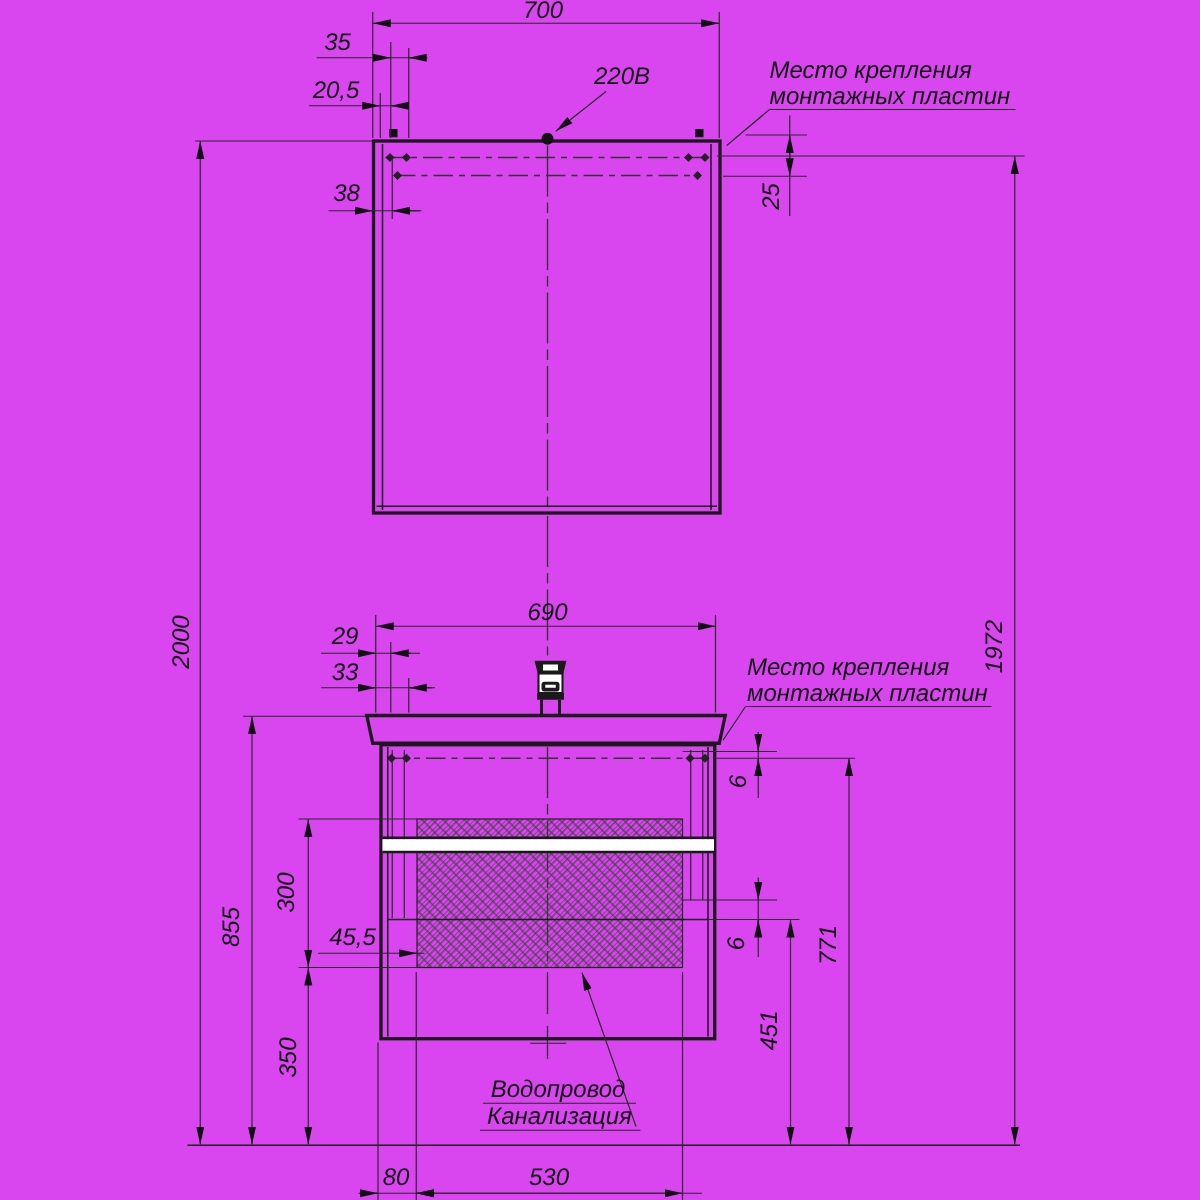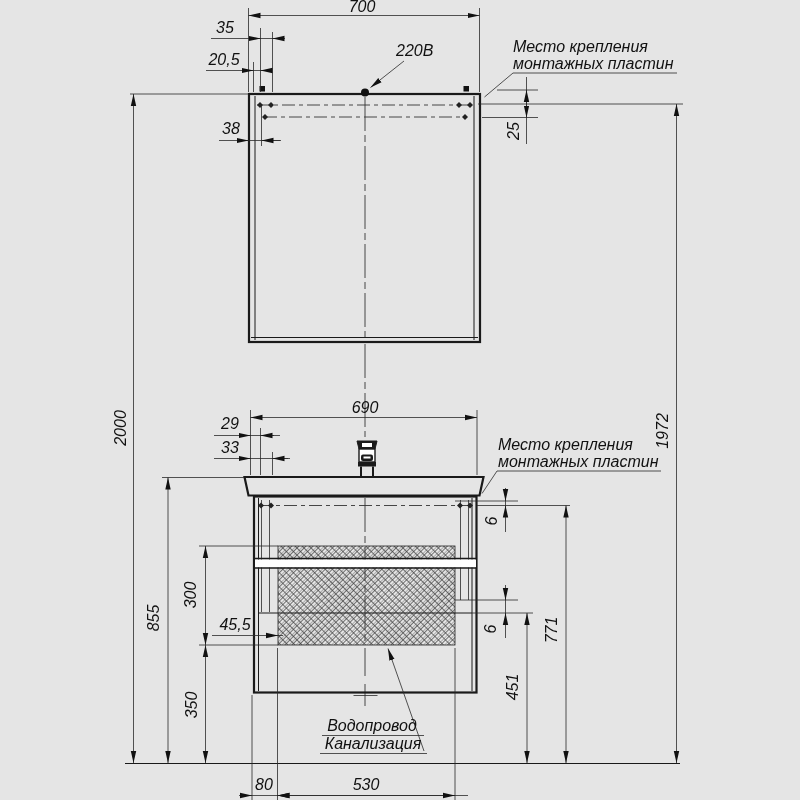--- a/index.html
+++ b/index.html
@@ -1,16 +1,16 @@
 <!DOCTYPE html>
 <html><head>
 <meta charset="utf-8">
 <style>
   html,body{margin:0;padding:0;background:#fff;}
-  .page{width:800px;height:800px;position:relative;background:#e5e5e5;overflow:hidden;text-align:center;}
+  .page{width:800px;height:800px;position:relative;background:#d946ef;overflow:hidden;text-align:center;}
   svg{display:block;}
   
   .s1{stroke:#1a1a1a;stroke-width:1;fill:none;}
   .s2{stroke:#1a1a1a;stroke-width:2.2;fill:none;}
   .s15{stroke:#1a1a1a;stroke-width:1.6;fill:none;}
   .sx{stroke:#2a2a2a;stroke-width:0.8;fill:none;}
   .cl{stroke:#333;stroke-width:0.9;fill:none;stroke-dasharray:34 4 7 4;}
   .cm{stroke:#333;stroke-width:0.9;fill:none;stroke-dasharray:13 4 4 4;}
   text{font-family:"Liberation Sans",sans-serif;font-style:italic;fill:#111;}
   .dim{font-size:16px;}

